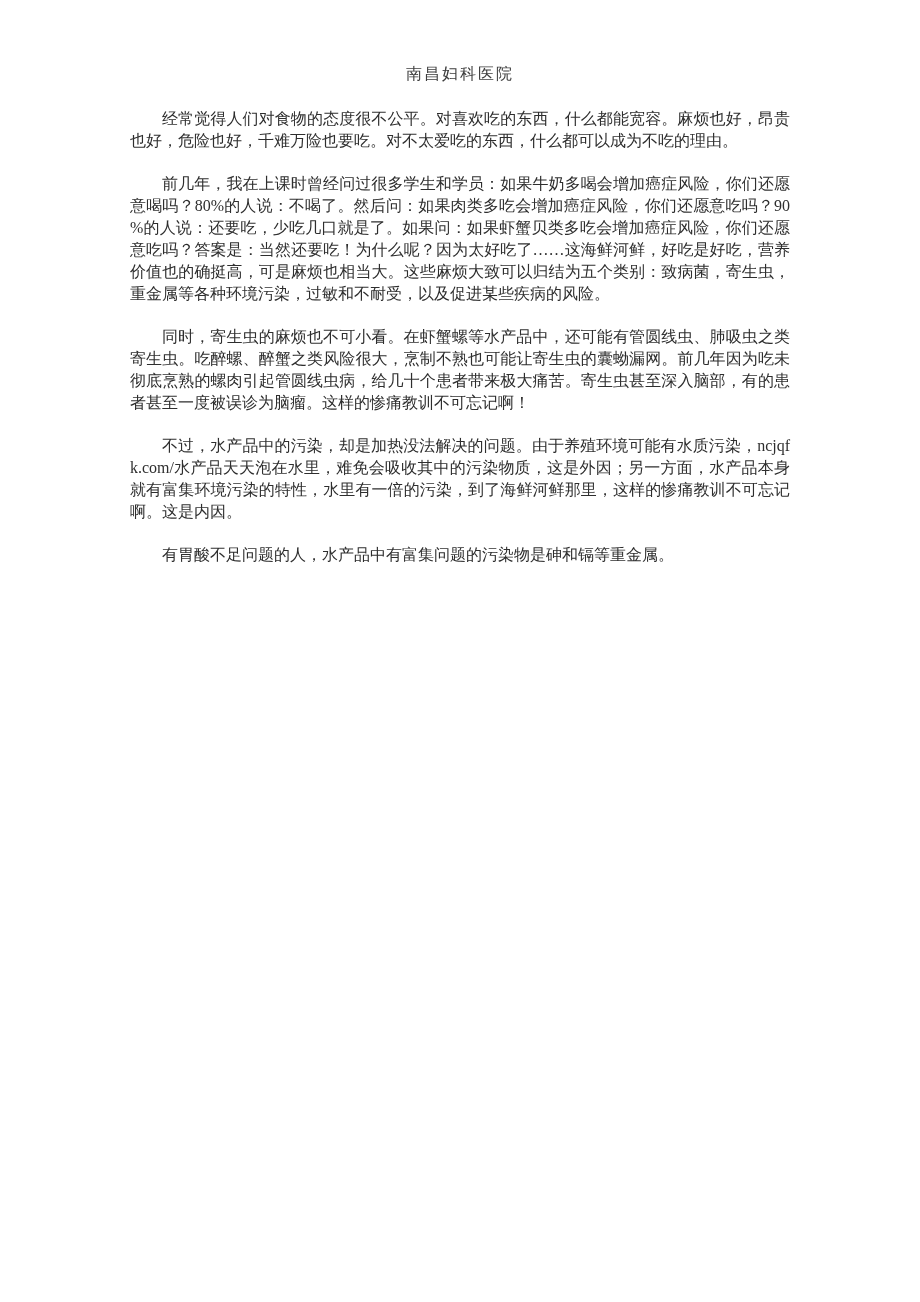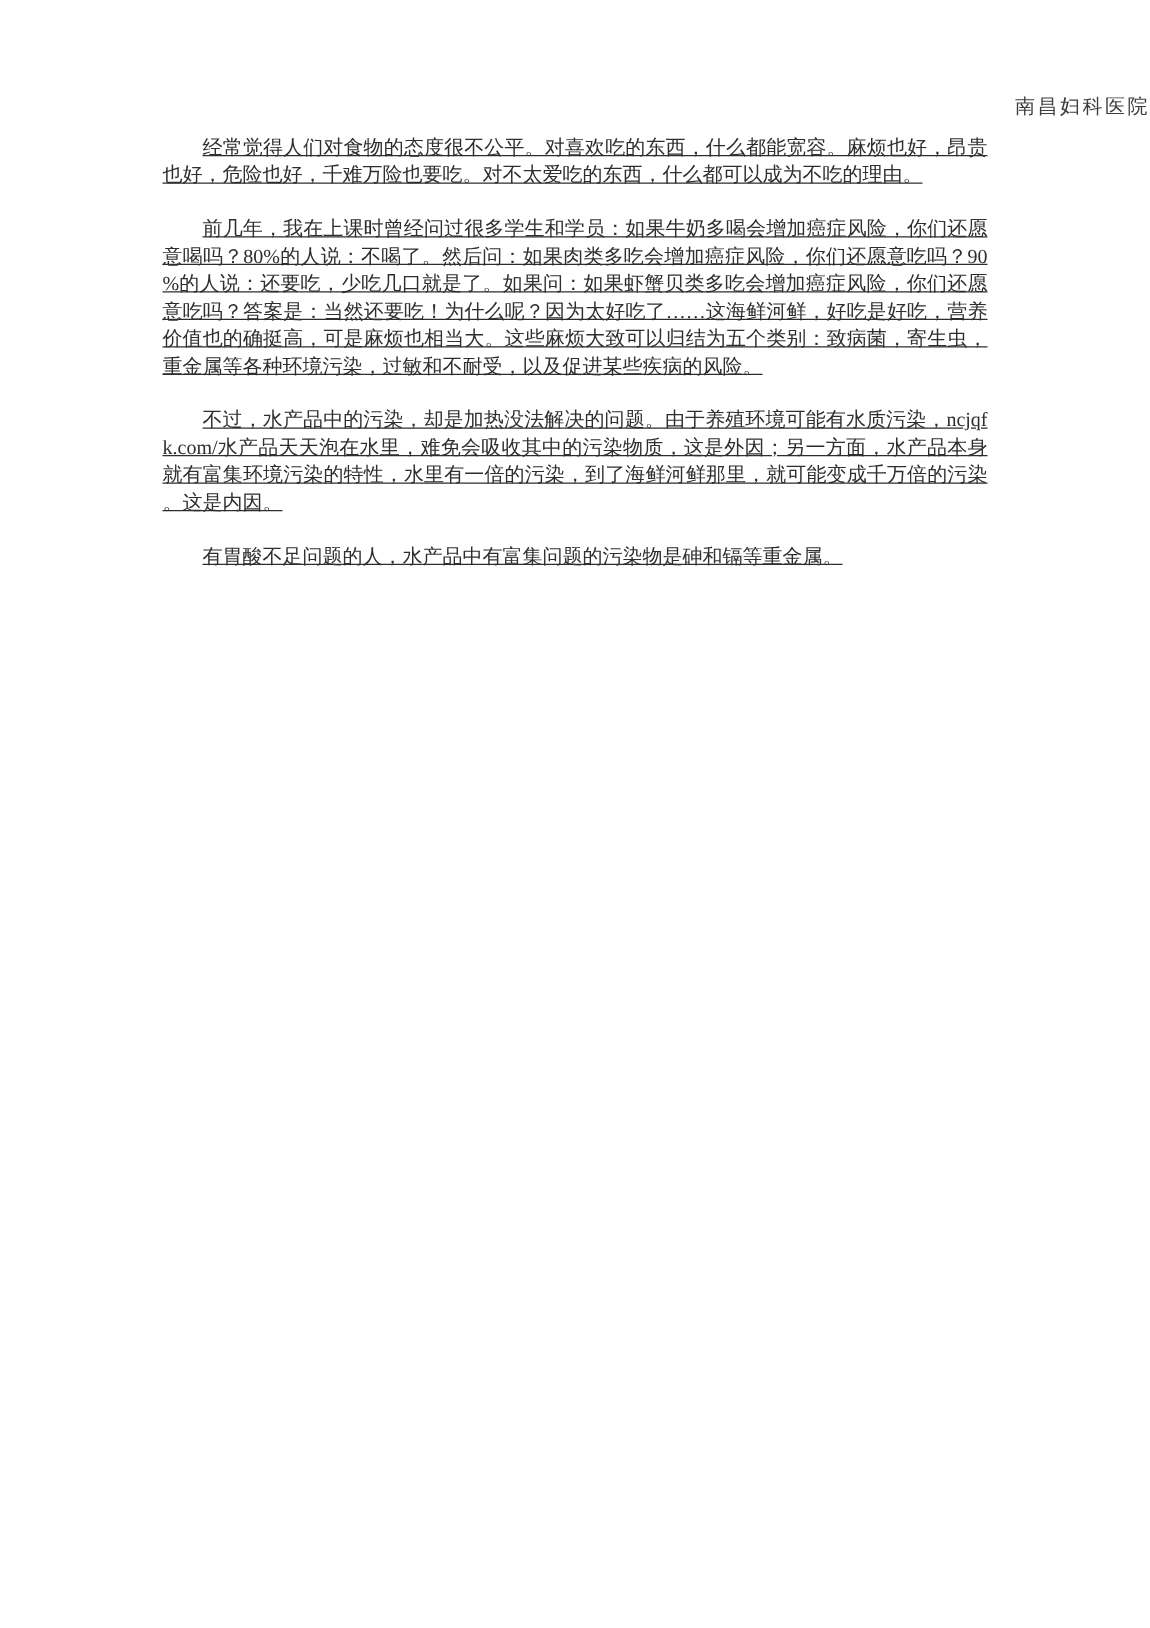--- a/index.html
+++ b/index.html
@@ -10,52 +10,52 @@
   .page {
     position: relative;
     width: 920px;
     height: 1302px;
     background: #ffffff;
     overflow: hidden;
     font-family: "Liberation Serif", "DejaVu Serif", serif;
   }
   .doc-header {
     position: absolute;
-    top: 75px;
+    top: 64px;
     left: 0;
     width: 100%;
-    text-align: right;
+    text-align: center;
     font-size: 16px;
     letter-spacing: 2px;
     color: #3d3d3d;
     white-space: nowrap;
   }
   .content {
     position: absolute;
     top: 108px;
     left: 130px;
     width: 660px;
     color: #2e2e2e;
-    text-decoration: underline;
   }
   .para {
     font-size: 16px;
     line-height: 22px;
     margin: 0 0 21px 0;
     text-align: justify;
     text-indent: 32px;
     word-break: break-all;
     line-break: anywhere;
   }
 </style>
 </head>
 <body>
 
 <div class="page">
   <div class="doc-header">南昌妇科医院</div>
 
   <div class="content">
     <p class="para">经常觉得人们对食物的态度很不公平。对喜欢吃的东西，什么都能宽容。麻烦也好，昂贵也好，危险也好，千难万险也要吃。对不太爱吃的东西，什么都可以成为不吃的理由。</p>
     <p class="para">前几年，我在上课时曾经问过很多学生和学员：如果牛奶多喝会增加癌症风险，你们还愿意喝吗？80%的人说：不喝了。然后问：如果肉类多吃会增加癌症风险，你们还愿意吃吗？90%的人说：还要吃，少吃几口就是了。如果问：如果虾蟹贝类多吃会增加癌症风险，你们还愿意吃吗？答案是：当然还要吃！为什么呢？因为太好吃了……这海鲜河鲜，好吃是好吃，营养价值也的确挺高，可是麻烦也相当大。这些麻烦大致可以归结为五个类别：致病菌，寄生虫，重金属等各种环境污染，过敏和不耐受，以及促进某些疾病的风险。</p>
-    <p class="para">不过，水产品中的污染，却是加热没法解决的问题。由于养殖环境可能有水质污染，ncjqfk.com/水产品天天泡在水里，难免会吸收其中的污染物质，这是外因；另一方面，水产品本身就有富集环境污染的特性，水里有一倍的污染，到了海鲜河鲜那里，就可能变成千万倍的污染。这是内因。</p>
+    <p class="para">同时，寄生虫的麻烦也不可小看。在虾蟹螺等水产品中，还可能有管圆线虫、肺吸虫之类寄生虫。吃醉螺、醉蟹之类风险很大，烹制不熟也可能让寄生虫的囊蚴漏网。前几年因为吃未彻底烹熟的螺肉引起管圆线虫病，给几十个患者带来极大痛苦。寄生虫甚至深入脑部，有的患者甚至一度被误诊为脑瘤。这样的惨痛教训不可忘记啊！</p>
+    <p class="para">不过，水产品中的污染，却是加热没法解决的问题。由于养殖环境可能有水质污染，ncjqfk.com/水产品天天泡在水里，难免会吸收其中的污染物质，这是外因；另一方面，水产品本身就有富集环境污染的特性，水里有一倍的污染，到了海鲜河鲜那里，这样的惨痛教训不可忘记啊。这是内因。</p>
     <p class="para">有胃酸不足问题的人，水产品中有富集问题的污染物是砷和镉等重金属。</p>
   </div>
 </div>
 
 </body></html>

